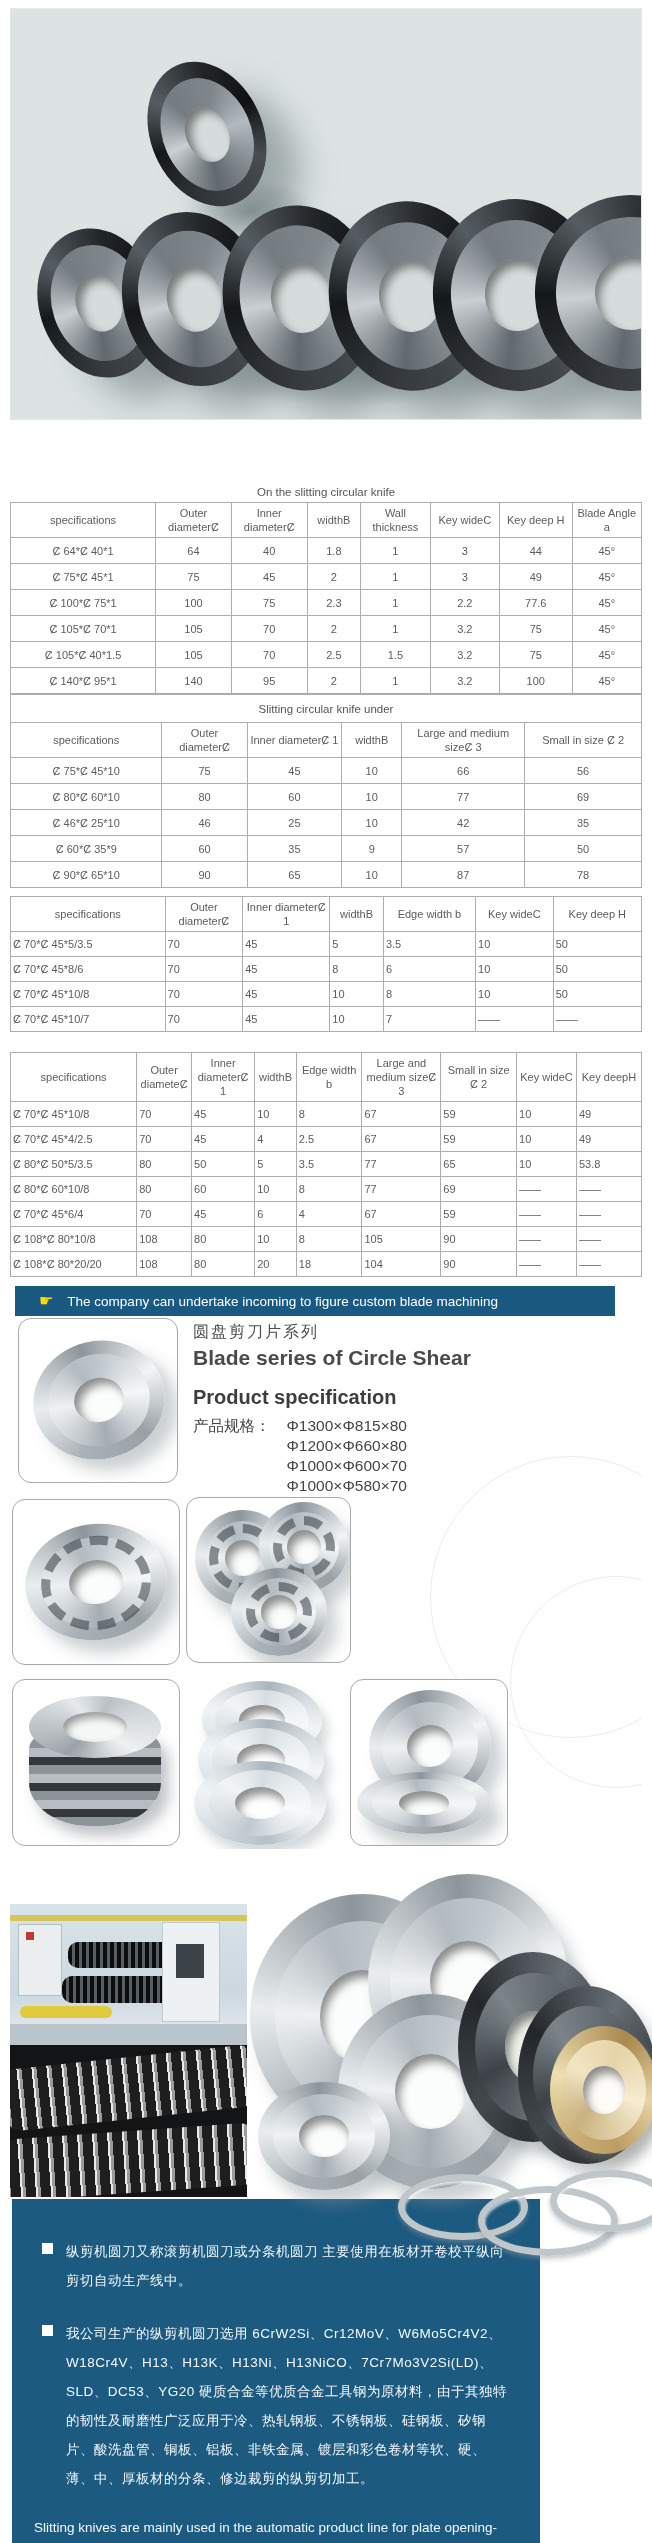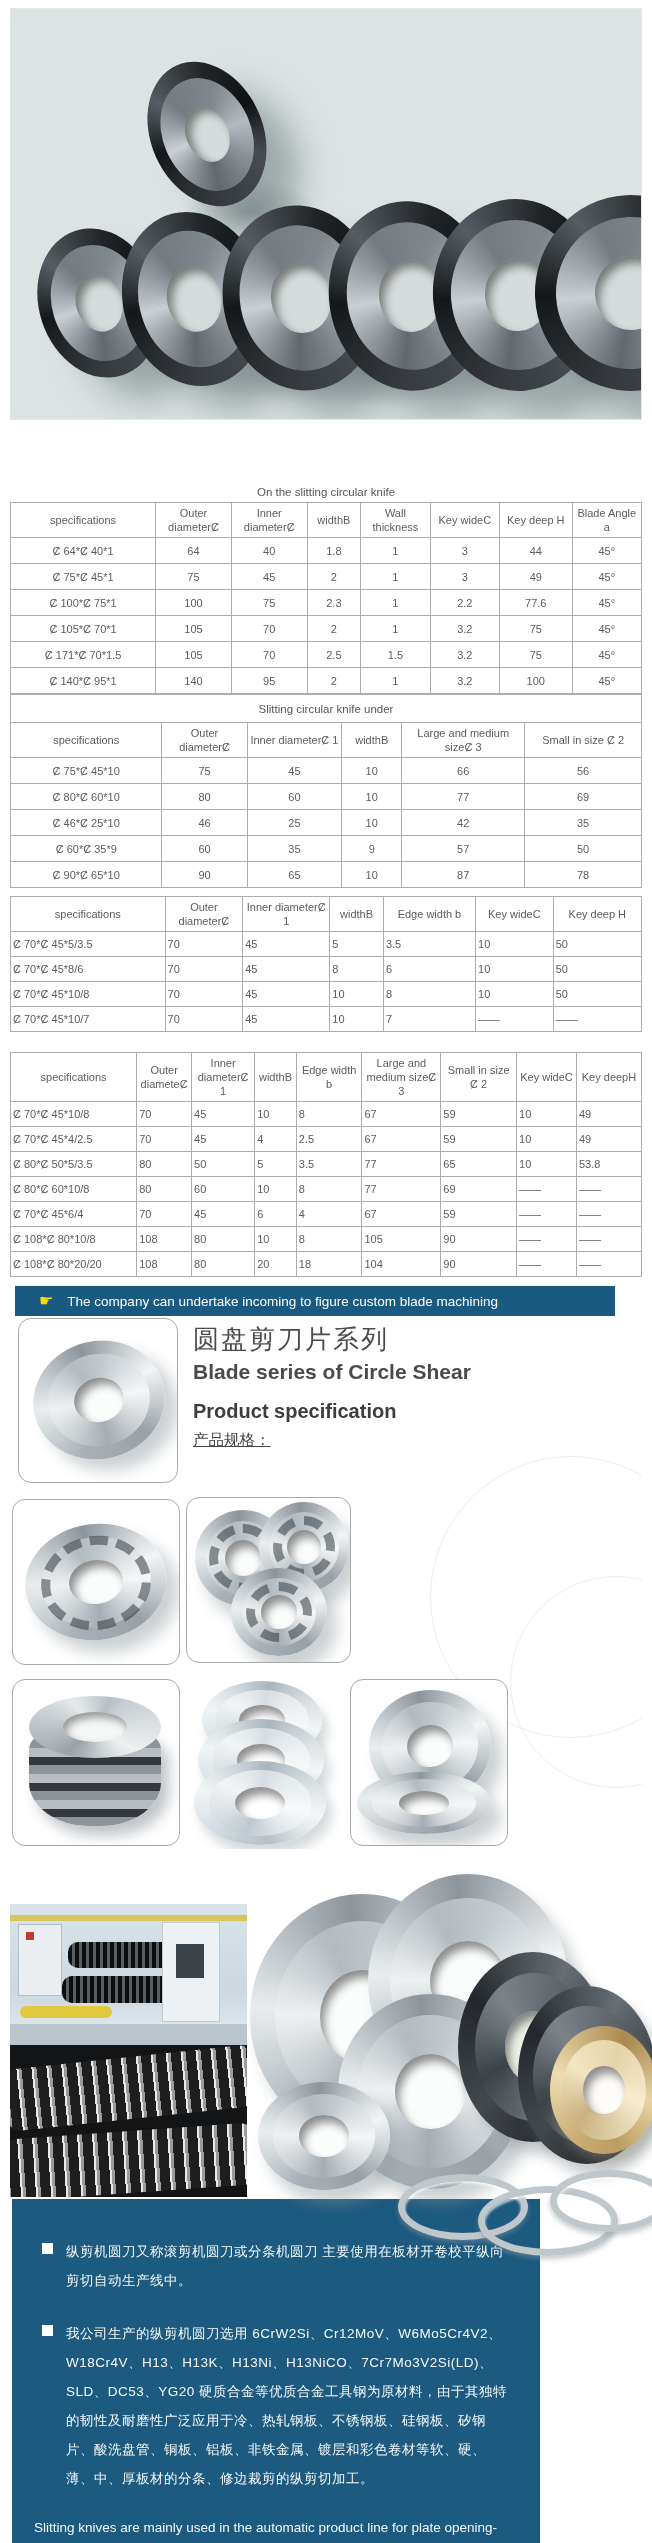--- a/index.html
+++ b/index.html
@@ -41,25 +41,25 @@
   
   .product{position:relative;height:533px;background:#fff;overflow:hidden;}
   .wm{position:absolute;border:1px solid #ededed;border-radius:50%;}
   .card{position:absolute;background:#fff;border:1px solid #a9a9a9;border-radius:13px;overflow:hidden;}
   .v-silver{background:conic-gradient(from 210deg,#aab1b6,#e9edef 18%,#8d959b 40%,#f2f5f6 62%,#99a1a7 80%,#aab1b6);
         box-shadow:10px 14px 16px rgba(140,150,155,.45);}
   .v-silver::before{background:conic-gradient(from 20deg,#c3cacf,#f4f6f7 20%,#a5adb3 45%,#eef1f2 70%,#b3bac0 88%,#c3cacf);}
   .v-silver::after{background:#fbfcfc;}
   .holes{position:absolute;border-radius:50%;border:9px dashed rgba(52,60,66,.55);}
   .ptext{position:absolute;left:183px;top:6px;}
-  .p-title-zh{font-size:26px;color:#4c4c4c;letter-spacing:2px;}
+  .p-title-zh{font-size:16px;color:#4c4c4c;letter-spacing:2px;}
   .p-title-en{font-size:21px;font-weight:bold;color:#4a4a4a;margin-top:3px;}
   .p-spec-h{font-size:20px;font-weight:bold;color:#3d3d3d;margin-top:16px;}
   .p-spec-row{display:flex;font-size:15.5px;color:#454545;margin-top:7px;}
-  .p-spec-label{margin-right:16px;text-decoration:underline;}
+  .p-spec-label{margin-right:16px;}
   .sizes .li{line-height:20px;}
   .cyl{position:absolute;border-radius:48% 48% 46% 46%/26% 26% 42% 42%;
         background:repeating-linear-gradient(180deg,#b7bdc2 0 9px,#34383c 9px 17px,#8d9499 17px 26px);
         box-shadow:8px 10px 14px rgba(130,140,145,.5);}
   .cyltop{position:absolute;border-radius:50%;
         background:conic-gradient(from 30deg,#b9c0c5,#eef1f2 25%,#9aa2a8 55%,#e6eaec 80%,#b9c0c5);}
   .cyltop::after{content:"";position:absolute;inset:26%;border-radius:50%;background:#f6f8f8;
         box-shadow:inset 3px 5px 8px rgba(0,0,0,.4);}
   .v-coil{background:conic-gradient(from 210deg,#c2ccd3,#f0f4f6 20%,#a9b4bc 45%,#f4f7f8 70%,#b6c0c7 88%,#c2ccd3);
         box-shadow:6px 10px 12px rgba(150,160,165,.4);}
@@ -172,21 +172,21 @@
           <td>Ȼ 105*Ȼ 70*1</td>
           <td>105</td>
           <td>70</td>
           <td>2</td>
           <td>1</td>
           <td>3.2</td>
           <td>75</td>
           <td>45°</td>
         </tr>
         <tr>
-          <td>Ȼ 171*Ȼ 70*1.5</td>
+          <td>Ȼ 105*Ȼ 40*1.5</td>
           <td>105</td>
           <td>70</td>
           <td>2.5</td>
           <td>1.5</td>
           <td>3.2</td>
           <td>75</td>
           <td>45°</td>
         </tr>
         <tr>
           <td>Ȼ 140*Ȼ 95*1</td>
@@ -440,20 +440,26 @@
     <div class="card" style="left:8px;top:2px;width:158px;height:163px;">
       <div class="ring3 v-silver" style="left:14px;top:22px;width:132px;height:118px;transform:rotate(-14deg);"></div>
     </div>
 
     <div class="ptext">
       <div class="p-title-zh">圆盘剪刀片系列</div>
       <div class="p-title-en">Blade series of Circle Shear</div>
       <div class="p-spec-h">Product specification</div>
       <div class="p-spec-row">
         <div class="p-spec-label">产品规格：</div>
+        <div class="sizes">
+            <div class="li">Φ1300×Φ815×80</div>
+            <div class="li">Φ1200×Φ660×80</div>
+            <div class="li">Φ1000×Φ600×70</div>
+            <div class="li">Φ1000×Φ580×70</div>
+          </div>
       </div>
     </div>
 
     <div class="card" style="left:2px;top:183px;width:166px;height:164px;">
       <div class="ring3 v-silver" style="left:12px;top:24px;width:142px;height:116px;transform:rotate(-8deg);"></div>
       <div class="holes" style="left:28px;top:36px;width:92px;height:76px;transform:rotate(-8deg);"></div>
     </div>
 
     <div class="card" style="left:176px;top:181px;width:163px;height:164px;">
       <div class="ring3 v-silver" style="left:8px;top:12px;width:96px;height:96px;"></div>

